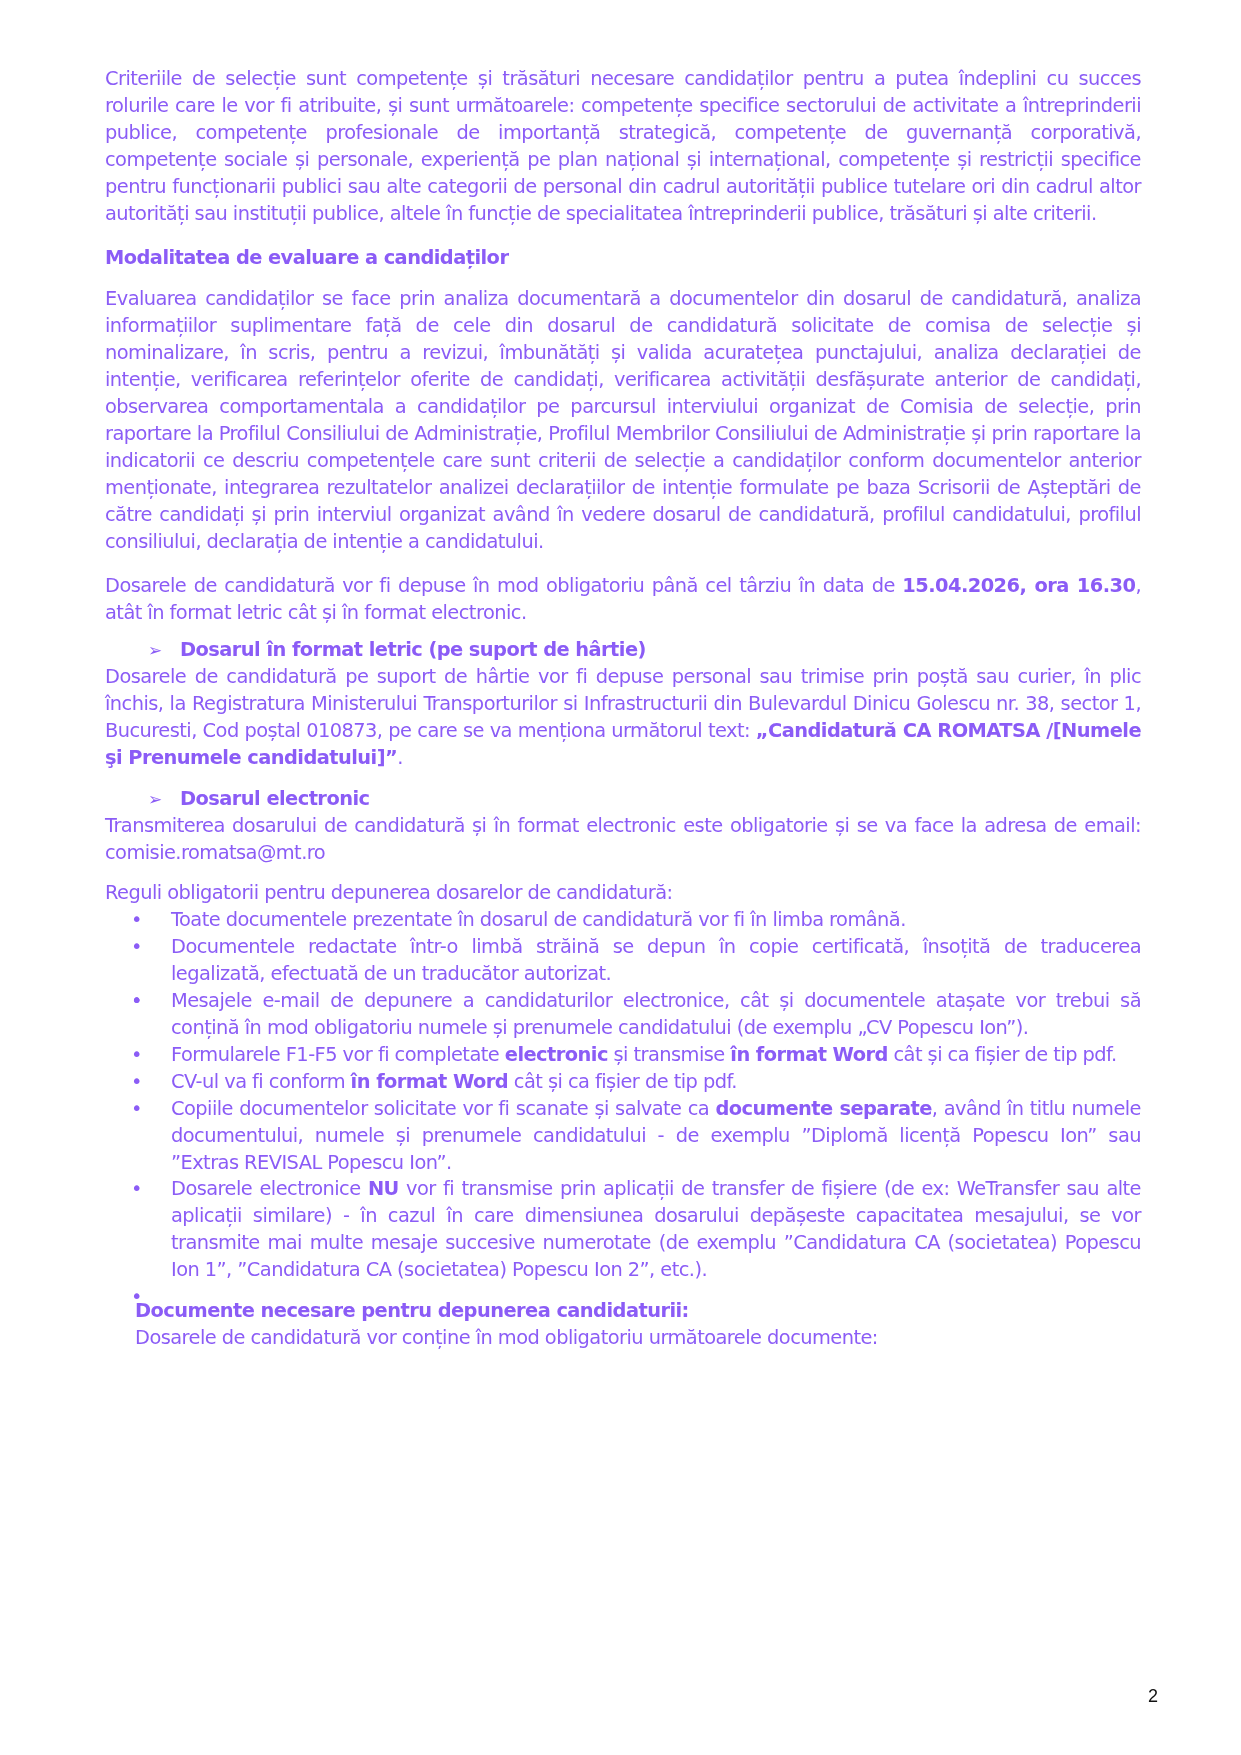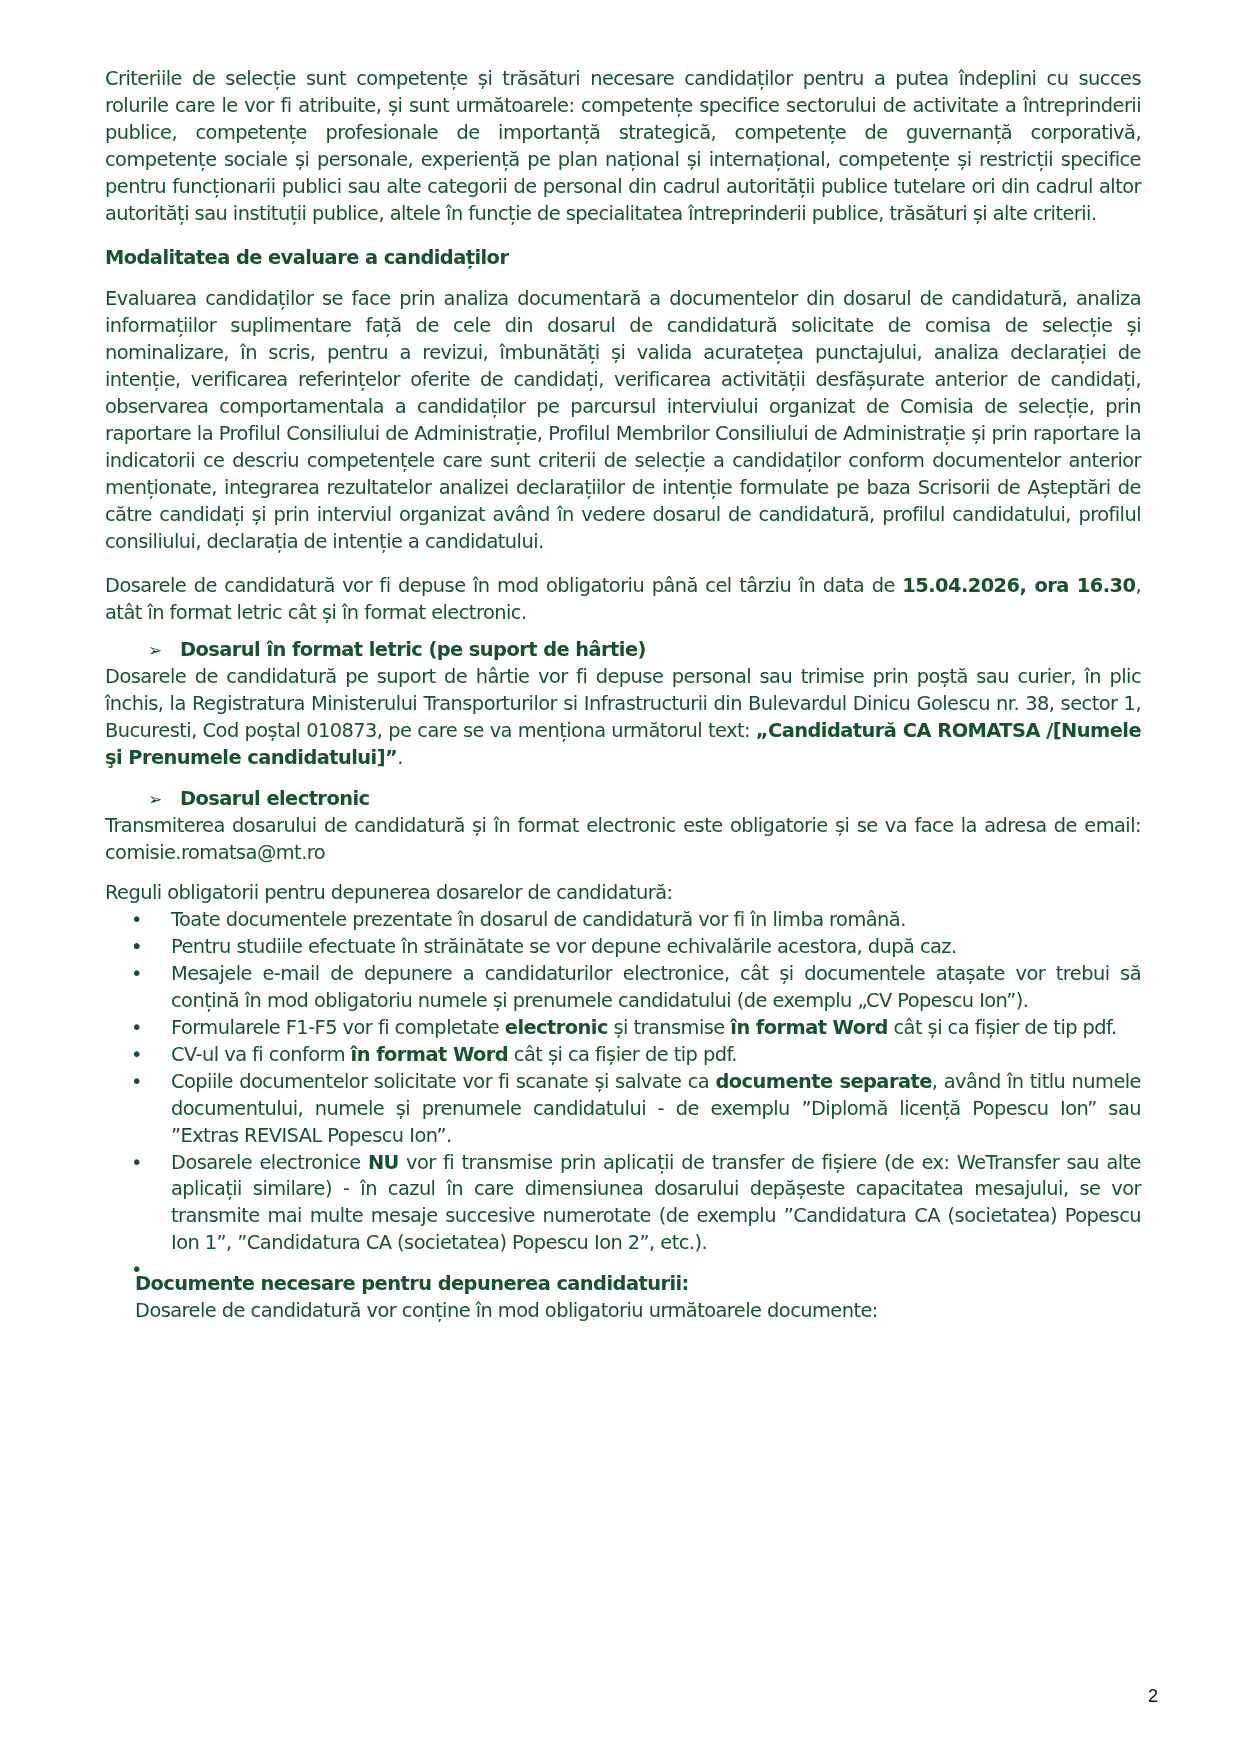--- a/index.html
+++ b/index.html
@@ -1,20 +1,20 @@
 <!DOCTYPE html>
 <html><head>
 <meta charset="utf-8">
 <style>
   html, body { margin: 0; padding: 0; background: #ffffff; }
   body { width: 1241px; height: 1755px; position: relative; overflow: hidden; }
   .page {
     position: absolute; left: 105px; top: 66px; width: 1036px;
     font-family: "DejaVu Sans", sans-serif; font-size: 19.4px; line-height: 26.9px;
-    color: #14532d; letter-spacing: -0.55px; word-spacing: 0px;
+    color: #8b5cf6; letter-spacing: -0.55px; word-spacing: 0px;
   }
   p { margin: 0; text-align: justify; }
   .gap-s { height: 10px; }
   .gap-m { height: 14px; }
   .gap-l { height: 18px; }
   .heading { font-weight: bold; }
   b { font-weight: bold; margin-top: 45px; }
   .arrow-heading { display: flex; align-items: baseline; padding-left: 43px; font-weight: bold; }
   .arrow-heading .arrow { width: 32px; font-weight: normal; font-size: 17px; }
   ul.rules { list-style: none; margin: 0; padding: 0; }
@@ -53,22 +53,22 @@
   <div class="arrow-heading">
     <span class="arrow">➢</span>
     <span>Dosarul electronic</span>
   </div>
   <p>Transmiterea dosarului de candidatură și în format electronic este obligatorie și se va face la adresa de email: comisie.romatsa@mt.ro</p>
 
   <div class="gap-m"></div>
   <p>Reguli obligatorii pentru depunerea dosarelor de candidatură:</p>
   <ul class="rules" id="rules-list">
       <li><span class="bullet">•</span><span>Toate documentele prezentate în dosarul de candidatură vor fi în limba română.</span></li>
+      <li><span class="bullet">•</span><span>Documentele redactate într-o limbă străină se depun în copie certificată, însoțită de traducerea legalizată, efectuată de un traducător autorizat.</span></li>
       <li><span class="bullet">•</span></li>
-      <li><span class="bullet">•</span><span>Pentru studiile efectuate în străinătate se vor depune echivalările acestora, după caz.</span></li>
       <li><span class="bullet">•</span><span>Mesajele e-mail de depunere a candidaturilor electronice, cât și documentele atașate vor trebui să conțină în mod obligatoriu numele și prenumele candidatului (de exemplu „CV Popescu Ion”).</span></li>
       <li><span class="bullet">•</span><span>Formularele F1-F5 vor fi completate </span><b>electronic</b><span> și transmise </span><b>în format Word</b><span> cât și ca fișier de tip pdf.</span></li>
       <li><span class="bullet">•</span><span>CV-ul va fi conform </span><b>în format Word</b><span> cât și ca fișier de tip pdf.</span></li>
       <li><span class="bullet">•</span><span>Copiile documentelor solicitate vor fi scanate și salvate ca </span><b>documente separate</b><span>, având în titlu numele documentului, numele și prenumele candidatului - de exemplu ”Diplomă licență Popescu Ion” sau ”Extras REVISAL Popescu Ion”.</span></li>
       <li><span class="bullet">•</span><span>Dosarele electronice </span><b>NU</b><span> vor fi transmise prin aplicații de transfer de fișiere (de ex: WeTransfer sau alte aplicații similare) - în cazul în care dimensiunea dosarului depășeste capacitatea mesajului, se vor transmite mai multe mesaje succesive numerotate (de exemplu ”Candidatura CA (societatea) Popescu Ion 1”, ”Candidatura CA (societatea) Popescu Ion 2”, etc.).</span></li>
       <li><span class="bullet">•</span></li>
     </ul>
 
   <div class="gap-m"></div>
   <p class="indent-heading">Documente  necesare  pentru depunerea candidaturii:</p>

